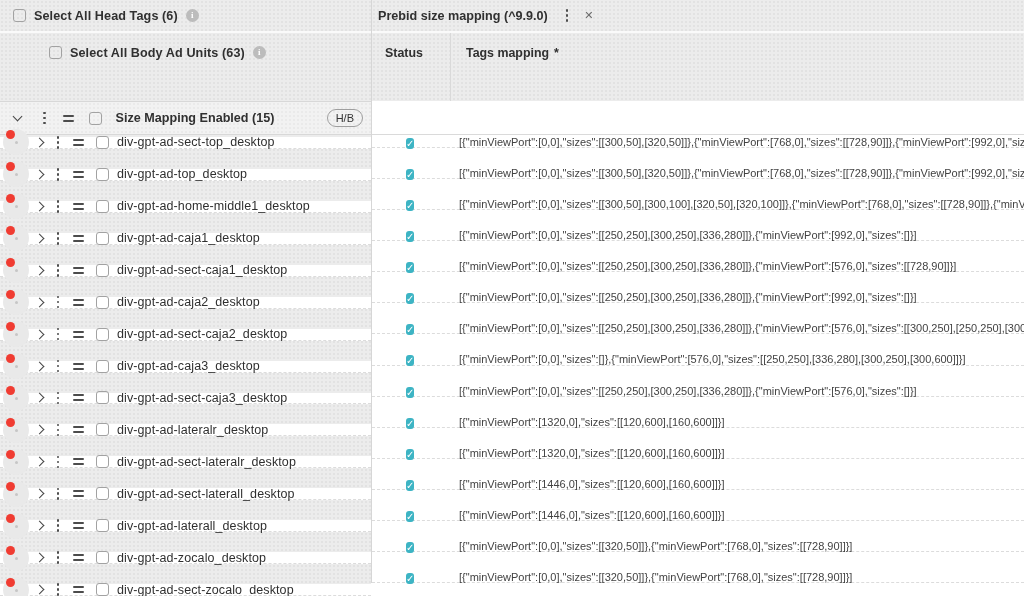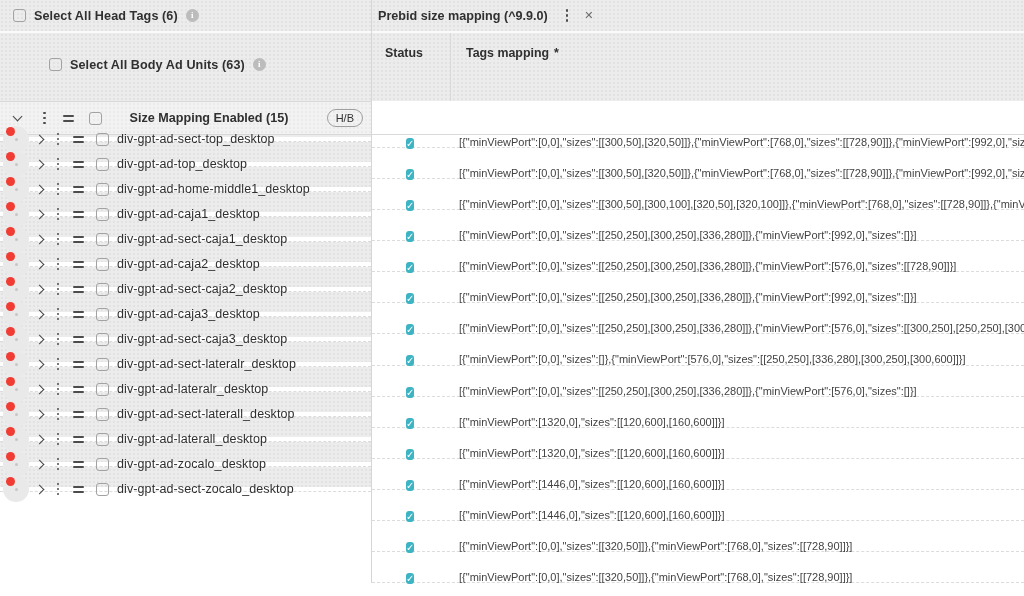--- a/index.html
+++ b/index.html
@@ -11,27 +11,27 @@
   }
   .app { position:relative; width:1024px; height:596px; background:#fff; }
 
   .texture {
     background-color:#ececec;
     background-image:radial-gradient(rgba(0,0,0,0.045) 1px, transparent 1px);
     background-size:4px 4px;
   }
 
   
-  .left-panel { position:absolute; left:0; top:0; width:371px; height:492px; }
+  .left-panel { position:absolute; left:0; top:0; width:371px; height:596px; }
   .head-bar {
     height:33px; display:flex; align-items:center; padding-left:13px;
     border-bottom:2px solid #fafafa;
   }
   .body-bar {
-    height:68px; display:flex; align-items:flex-start; padding:25px 0 0 49px;
+    height:68px; display:flex; align-items:flex-start; padding:13px 0 0 49px;
   }
   .bar-label { font-size:12.6px; font-weight:700; color:#303030; margin:0 8px; letter-spacing:.1px; white-space:nowrap; }
 
   .cb {
     width:13px; height:13px; border:1.5px solid #a2a2a2; border-radius:3px;
     background:transparent; flex:0 0 auto; display:inline-block;
   }
   .info-icon {
     width:13px; height:13px; border-radius:50%; background:#bcbcbc; color:#fff;
     font-size:9px; font-weight:700; line-height:13px; text-align:center;
@@ -39,21 +39,21 @@
   }
 
   .group-header {
     height:34px; display:flex; align-items:center;
     background-color:#f2f2f2;
     background-image:radial-gradient(rgba(0,0,0,0.03) 1px, transparent 1px);
     background-size:4px 4px;
     border-top:1px solid #d8d8d8; border-bottom:1px solid #d8d8d8;
     padding:0 8px 0 14px;
   }
-  .group-header .g-label { font-size:12.6px; font-weight:700; color:#303030; margin-left:28px; white-space:nowrap; }
+  .group-header .g-label { font-size:12.6px; font-weight:700; color:#303030; margin-left:14px; white-space:nowrap; }
   .pill {
     margin-left:auto; border:1px solid #9f9f9f; border-radius:11px;
     padding:2.5px 8px; font-size:11px; font-weight:500; color:#333; line-height:1;
     background:transparent;
   }
 
   
   .chev { width:7px; height:7px; border-top:1.6px solid #454545; border-right:1.6px solid #454545; display:inline-block; }
   .chev.right { transform:rotate(45deg); }
   .chev.down  { transform:rotate(135deg); margin-top:-3px; }
@@ -377,46 +377,46 @@
               <i></i>
             </span>
           </span>
           <span class="cell-drag">
             <span class="drag">
               <i></i>
               <i></i>
             </span>
           </span>
           <span class="cb"></span>
+          <span class="unit-name">div-gpt-ad-lateralr_desktop</span>
+        </div>
+
+        <div class="row">
+          <span class="avatar">
+            <span class="dot"></span>
+            <span class="mini"></span>
+          </span>
+          <span class="cell-chev">
+            <span class="chev right"></span>
+          </span>
+          <span class="cell-kebab">
+            <span class="kebab">
+              <i></i>
+              <i></i>
+              <i></i>
+            </span>
+          </span>
+          <span class="cell-drag">
+            <span class="drag">
+              <i></i>
+              <i></i>
+            </span>
+          </span>
+          <span class="cb"></span>
           <span class="unit-name">div-gpt-ad-sect-lateralr_desktop</span>
-        </div>
-
-        <div class="row">
-          <span class="avatar">
-            <span class="dot"></span>
-            <span class="mini"></span>
-          </span>
-          <span class="cell-chev">
-            <span class="chev right"></span>
-          </span>
-          <span class="cell-kebab">
-            <span class="kebab">
-              <i></i>
-              <i></i>
-              <i></i>
-            </span>
-          </span>
-          <span class="cell-drag">
-            <span class="drag">
-              <i></i>
-              <i></i>
-            </span>
-          </span>
-          <span class="cb"></span>
-          <span class="unit-name">div-gpt-ad-lateralr_desktop</span>
         </div>
 
         <div class="row">
           <span class="avatar">
             <span class="dot"></span>
             <span class="mini"></span>
           </span>
           <span class="cell-chev">
             <span class="chev right"></span>
           </span>

